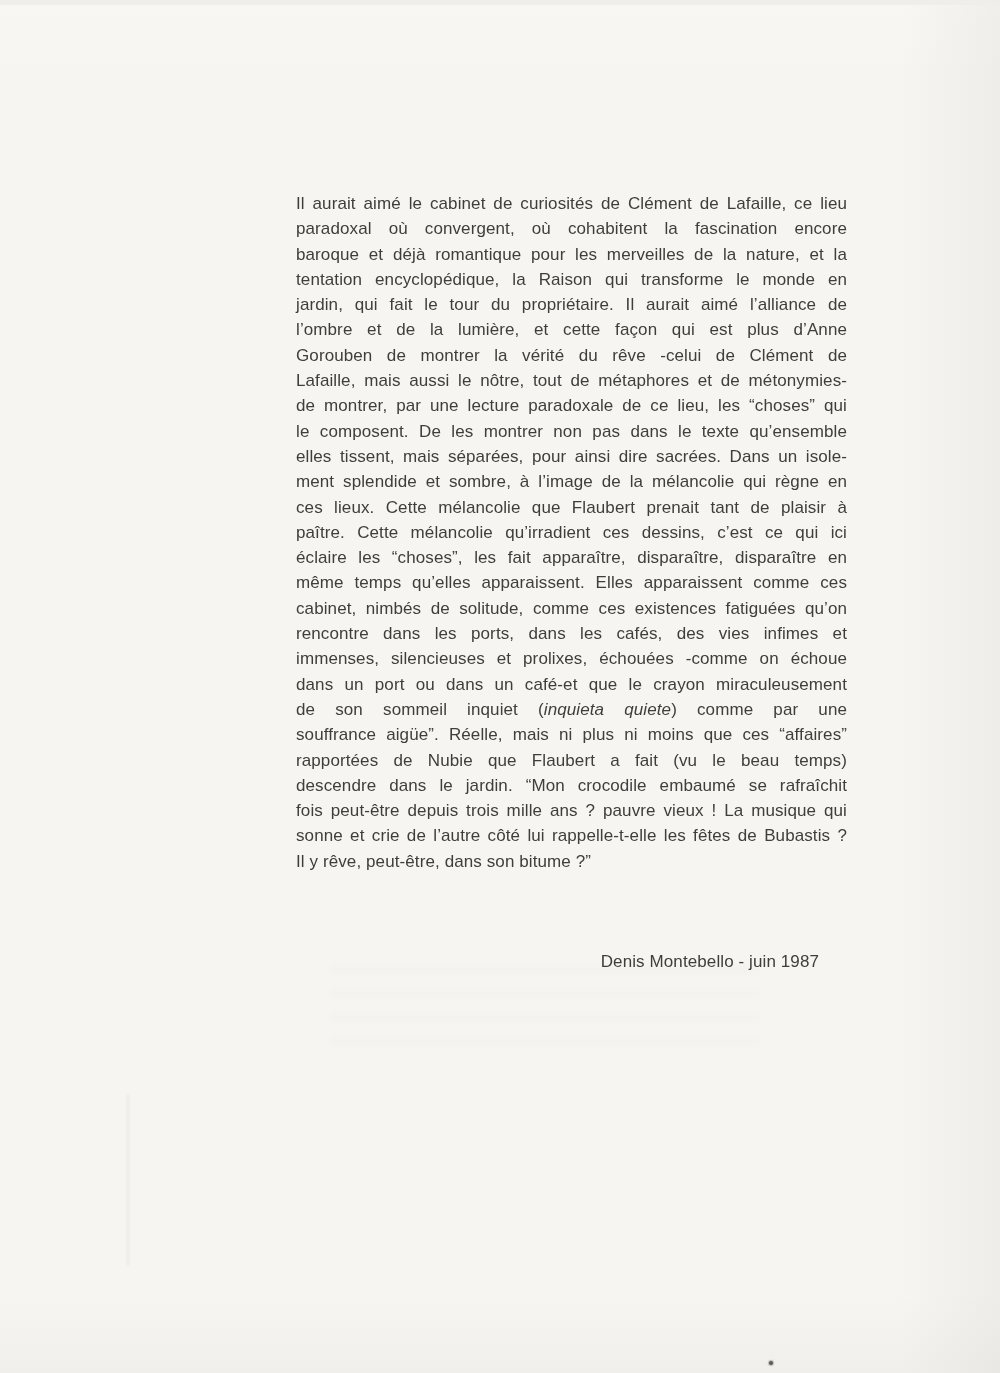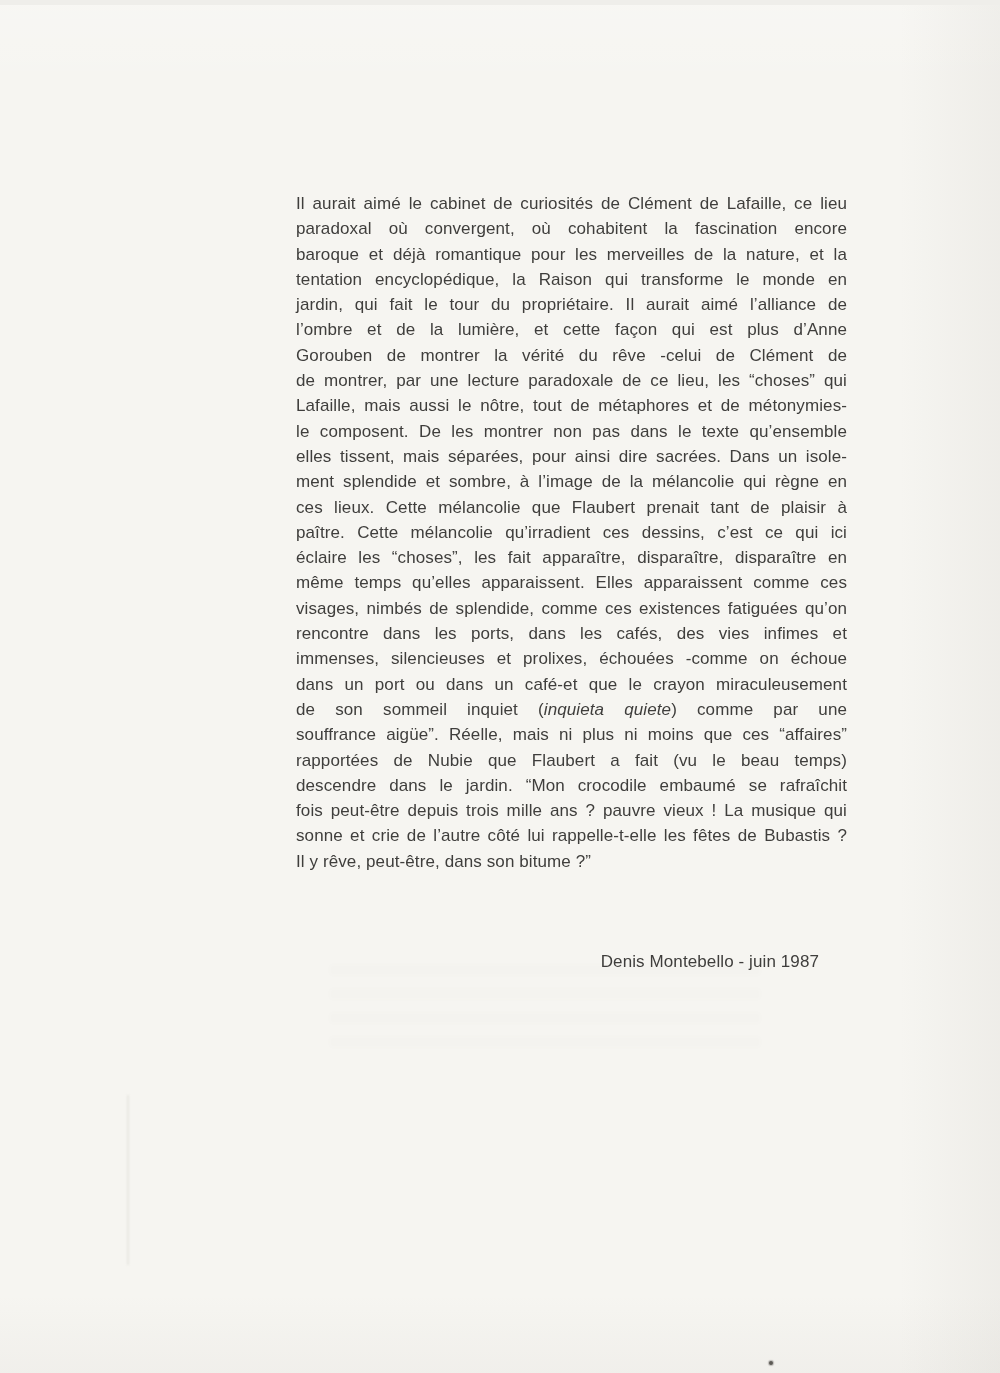--- a/index.html
+++ b/index.html
@@ -96,30 +96,30 @@
 <div class="page">
 
   <div class="text-block">
       <div class="line">Il aurait aimé le cabinet de curiosités de Clément de Lafaille, ce lieu</div>
       <div class="line">paradoxal où convergent, où cohabitent la fascination encore</div>
       <div class="line">baroque et déjà romantique pour les merveilles de la nature, et la</div>
       <div class="line">tentation encyclopédique, la Raison qui transforme le monde en</div>
       <div class="line">jardin, qui fait le tour du propriétaire. Il aurait aimé l’alliance de</div>
       <div class="line">l’ombre et de la lumière, et cette façon qui est plus d’Anne</div>
       <div class="line">Gorouben de montrer la vérité du rêve -celui de Clément de</div>
+      <div class="line">Lafaille, mais aussi le nôtre, tout de métaphores et de métonymies-</div>
       <div class="line">de montrer, par une lecture paradoxale de ce lieu, les “choses” qui</div>
-      <div class="line">Lafaille, mais aussi le nôtre, tout de métaphores et de métonymies-</div>
       <div class="line">le composent. De les montrer non pas dans le texte qu’ensemble</div>
       <div class="line">elles tissent, mais séparées, pour ainsi dire sacrées. Dans un isole-</div>
       <div class="line">ment splendide et sombre, à l’image de la mélancolie qui règne en</div>
       <div class="line">ces lieux. Cette mélancolie que Flaubert prenait tant de plaisir à</div>
       <div class="line">paître. Cette mélancolie qu’irradient ces dessins, c’est ce qui ici</div>
       <div class="line">éclaire les “choses”, les fait apparaître, disparaître, disparaître en</div>
       <div class="line">même temps qu’elles apparaissent. Elles apparaissent comme ces</div>
-      <div class="line">visages, nimbés de splendide, comme ces existences fatiguées qu’on</div>
+      <div class="line">cabinet, nimbés de solitude, comme ces existences fatiguées qu’on</div>
       <div class="line">rencontre dans les ports, dans les cafés, des vies infimes et</div>
       <div class="line">immenses, silencieuses et prolixes, échouées -comme on échoue</div>
       <div class="line">dans un port ou dans un café-et que le crayon miraculeusement</div>
       <div class="line"><span>de son sommeil inquiet (</span><i>inquieta quiete</i><span>) comme par une</span></div>
       <div class="line">souffrance aigüe”. Réelle, mais ni plus ni moins que ces “affaires”</div>
       <div class="line">rapportées de Nubie que Flaubert a fait (vu le beau temps)</div>
       <div class="line">descendre dans le jardin. “Mon crocodile embaumé se rafraîchit</div>
       <div class="line">fois peut-être depuis trois mille ans ? pauvre vieux ! La musique qui</div>
       <div class="line">sonne et crie de l’autre côté lui rappelle-t-elle les fêtes de Bubastis ?</div>
       <div class="line last">Il y rêve, peut-être, dans son bitume ?”</div>

